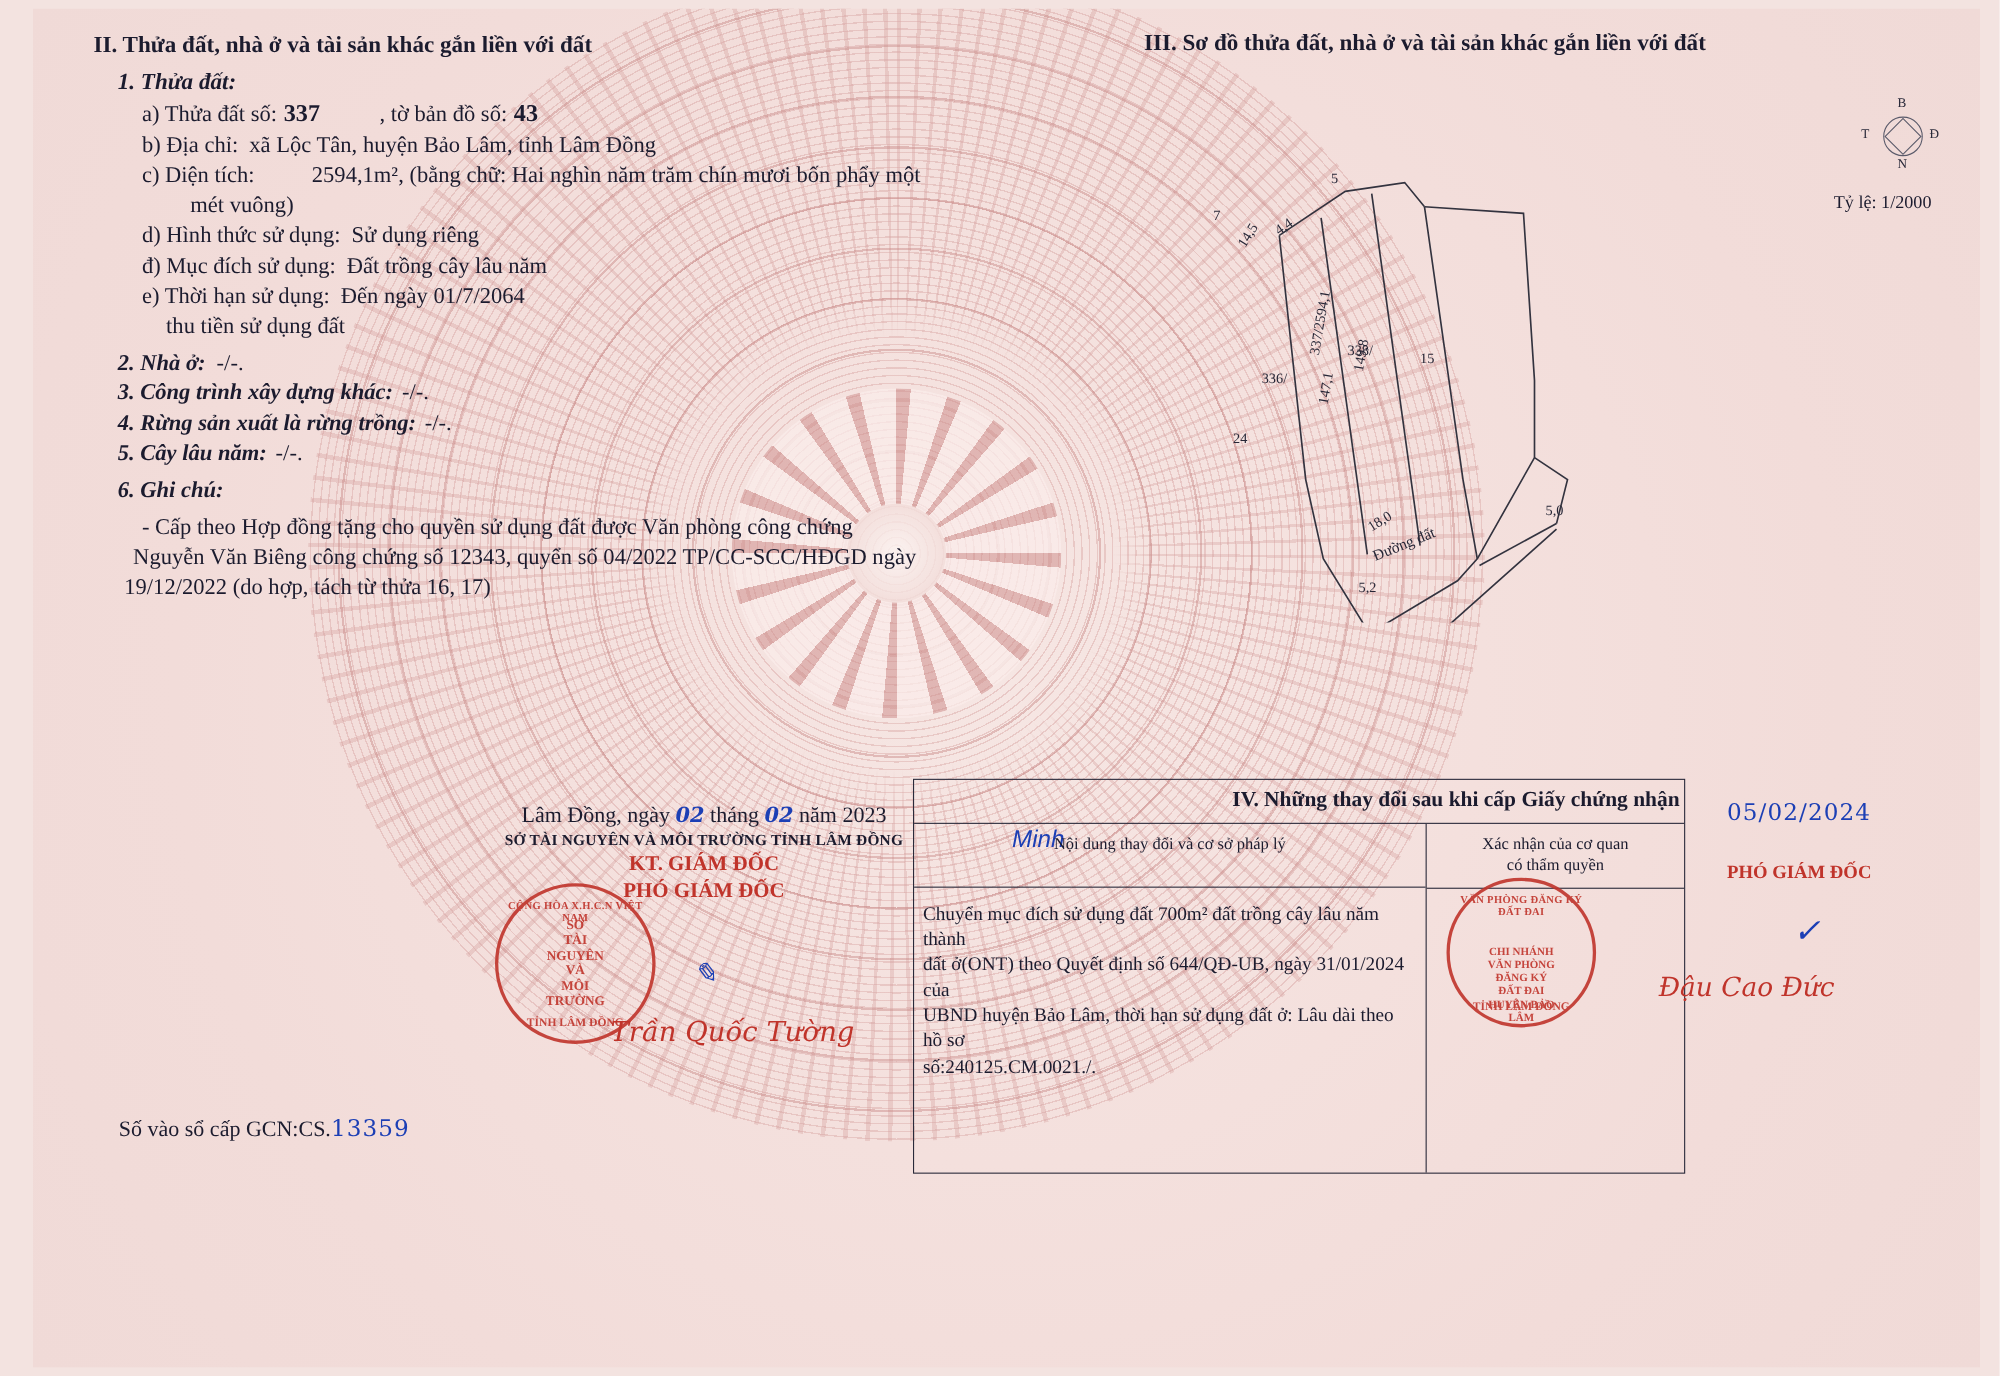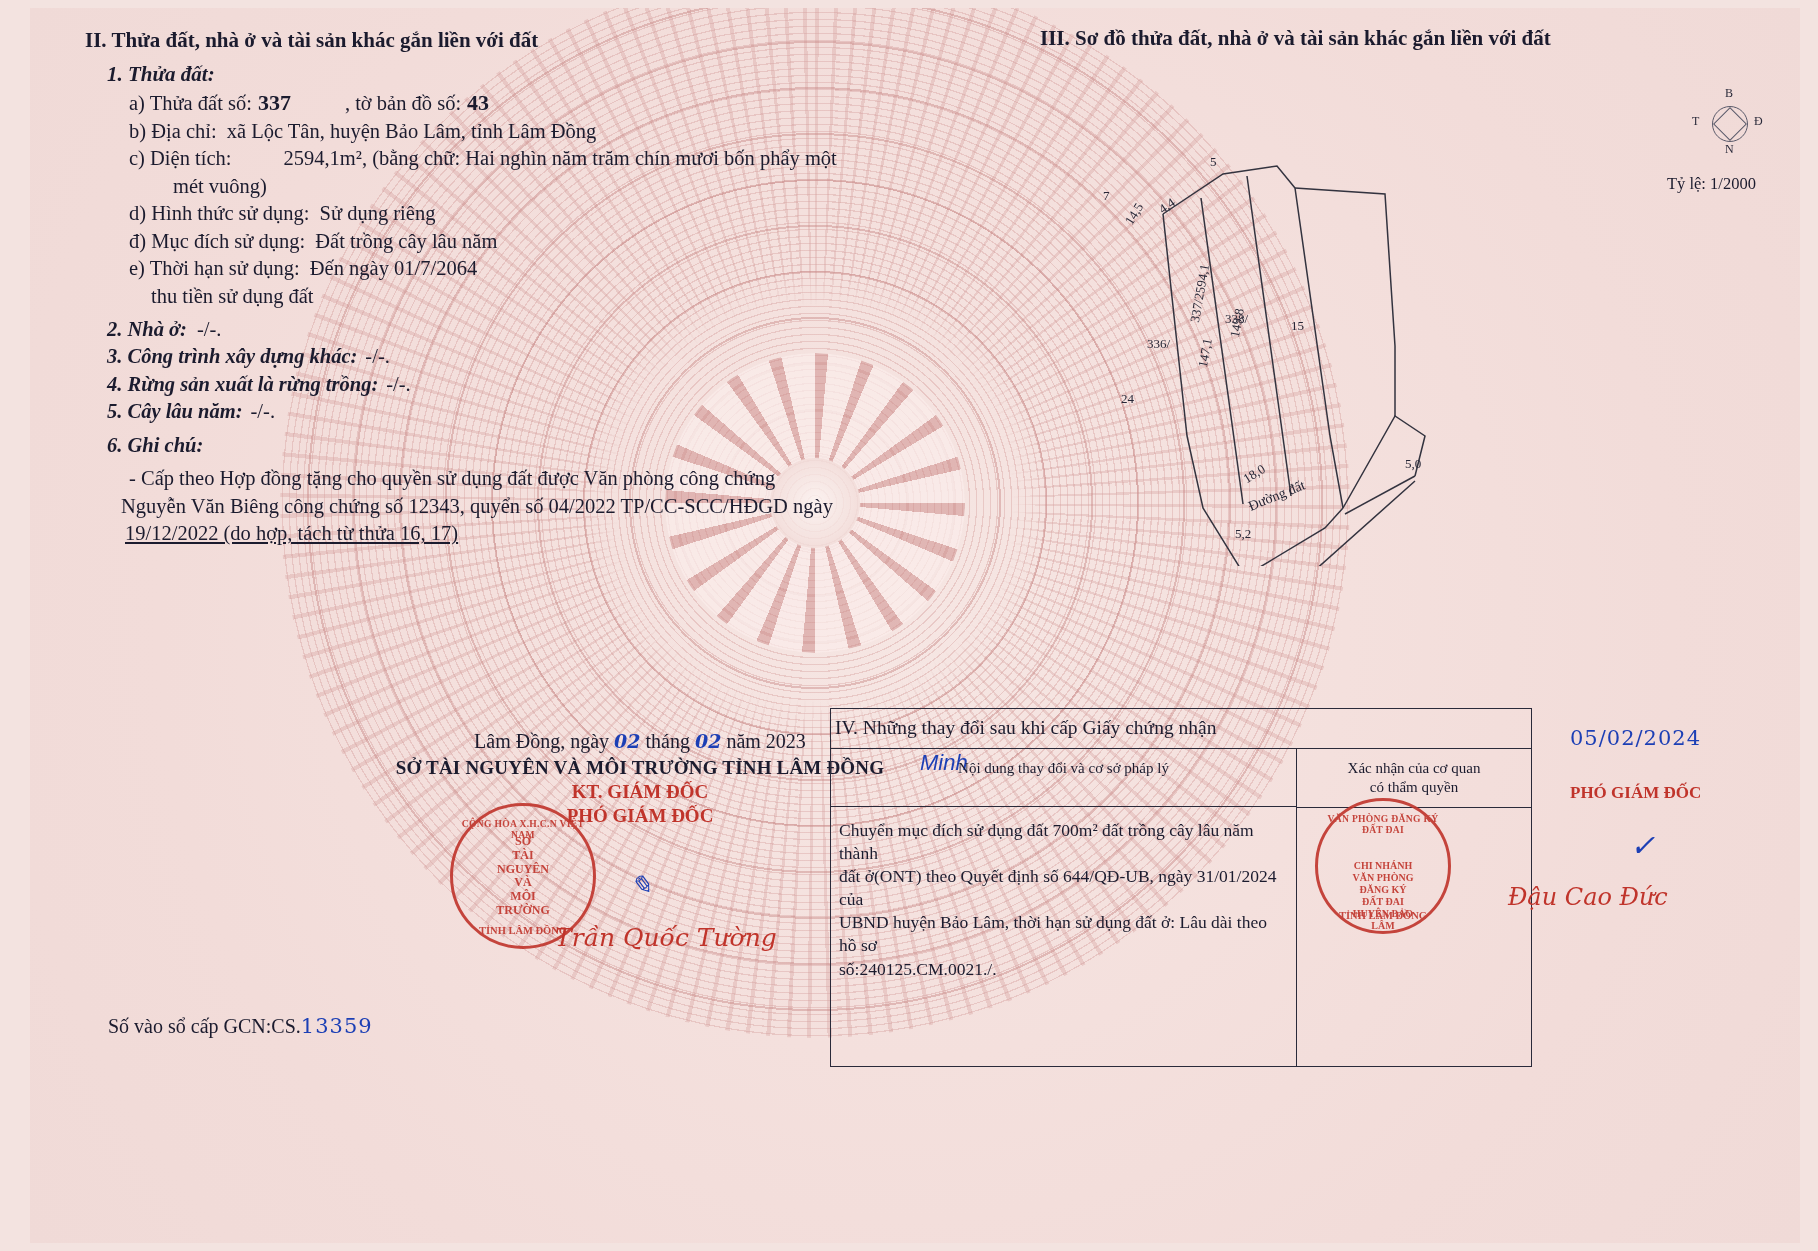--- a/index.html
+++ b/index.html
@@ -216,21 +216,21 @@
   .sign-line1 { font-size: 20px; }
   .hand-blue {
     font-family: "DejaVu Serif", serif;
     font-style: italic;
     color: #1c3fb5;
     font-weight: bold;
     font-size: 19px;
   }
   .sign-org {
     font-weight: bold;
-    font-size: 19px;
+    font-size: 14px;
     margin-top: 4px;
     letter-spacing: .2px;
   }
   .sign-red {
     color: #c0342b;
     font-weight: bold;
     font-size: 19px;
     margin-top: 2px;
   }
   .sign-red2 {
@@ -311,22 +311,22 @@
   
   .tbl {
     position: absolute;
     left: 800px;
     top: 700px;
     width: 700px;
     border: 1.6px solid #2a2a3a;
     color: #1b1b2e;
   }
   .tbl .t-head {
-    text-align: left;
-    font-weight: normal;
+    text-align: right;
+    font-weight: bold;
     font-size: 19.5px;
     padding: 8px 4px 9px;
     border-bottom: 1.4px solid #2a2a3a;
   }
   .tbl .t-row {
     display: flex;
   }
   .tbl .t-c1 {
     width: 465px;
     border-right: 1.4px solid #2a2a3a;
@@ -463,21 +463,21 @@
 
       <div class="row indent1">
         <span class="it-b">5. Cây lâu năm:</span>
         <span class="val" style="margin-left:8px;">-/-.</span>
       </div>
 
       <div class="it-b indent1 mt6">6. Ghi chú:</div>
 
       <div class="indent2 mt6">- Cấp theo Hợp đồng tặng cho quyền sử dụng đất được Văn phòng công chứng</div>
       <div style="margin-left:36px;">Nguyễn Văn Biêng công chứng số 12343, quyển số 04/2022 TP/CC-SCC/HĐGD ngày</div>
-      <div style="margin-left:40px;text-decoration:underline;">19/12/2022 (do hợp, tách từ thửa 16, 17)</div>
+      <div style="margin-left:28px;">19/12/2022 (do hợp, tách từ thửa 16, 17)</div>
     </div>
 
     <div class="col-right">
       <div class="right-head">III. Sơ đồ thửa đất, nhà ở và tài sản khác gắn liền với đất</div>
 
       <div class="compass">
         <div class="ring"></div>
         <div class="dia"></div>
         <div class="c-b">B</div>
         <div class="c-n">N</div>

